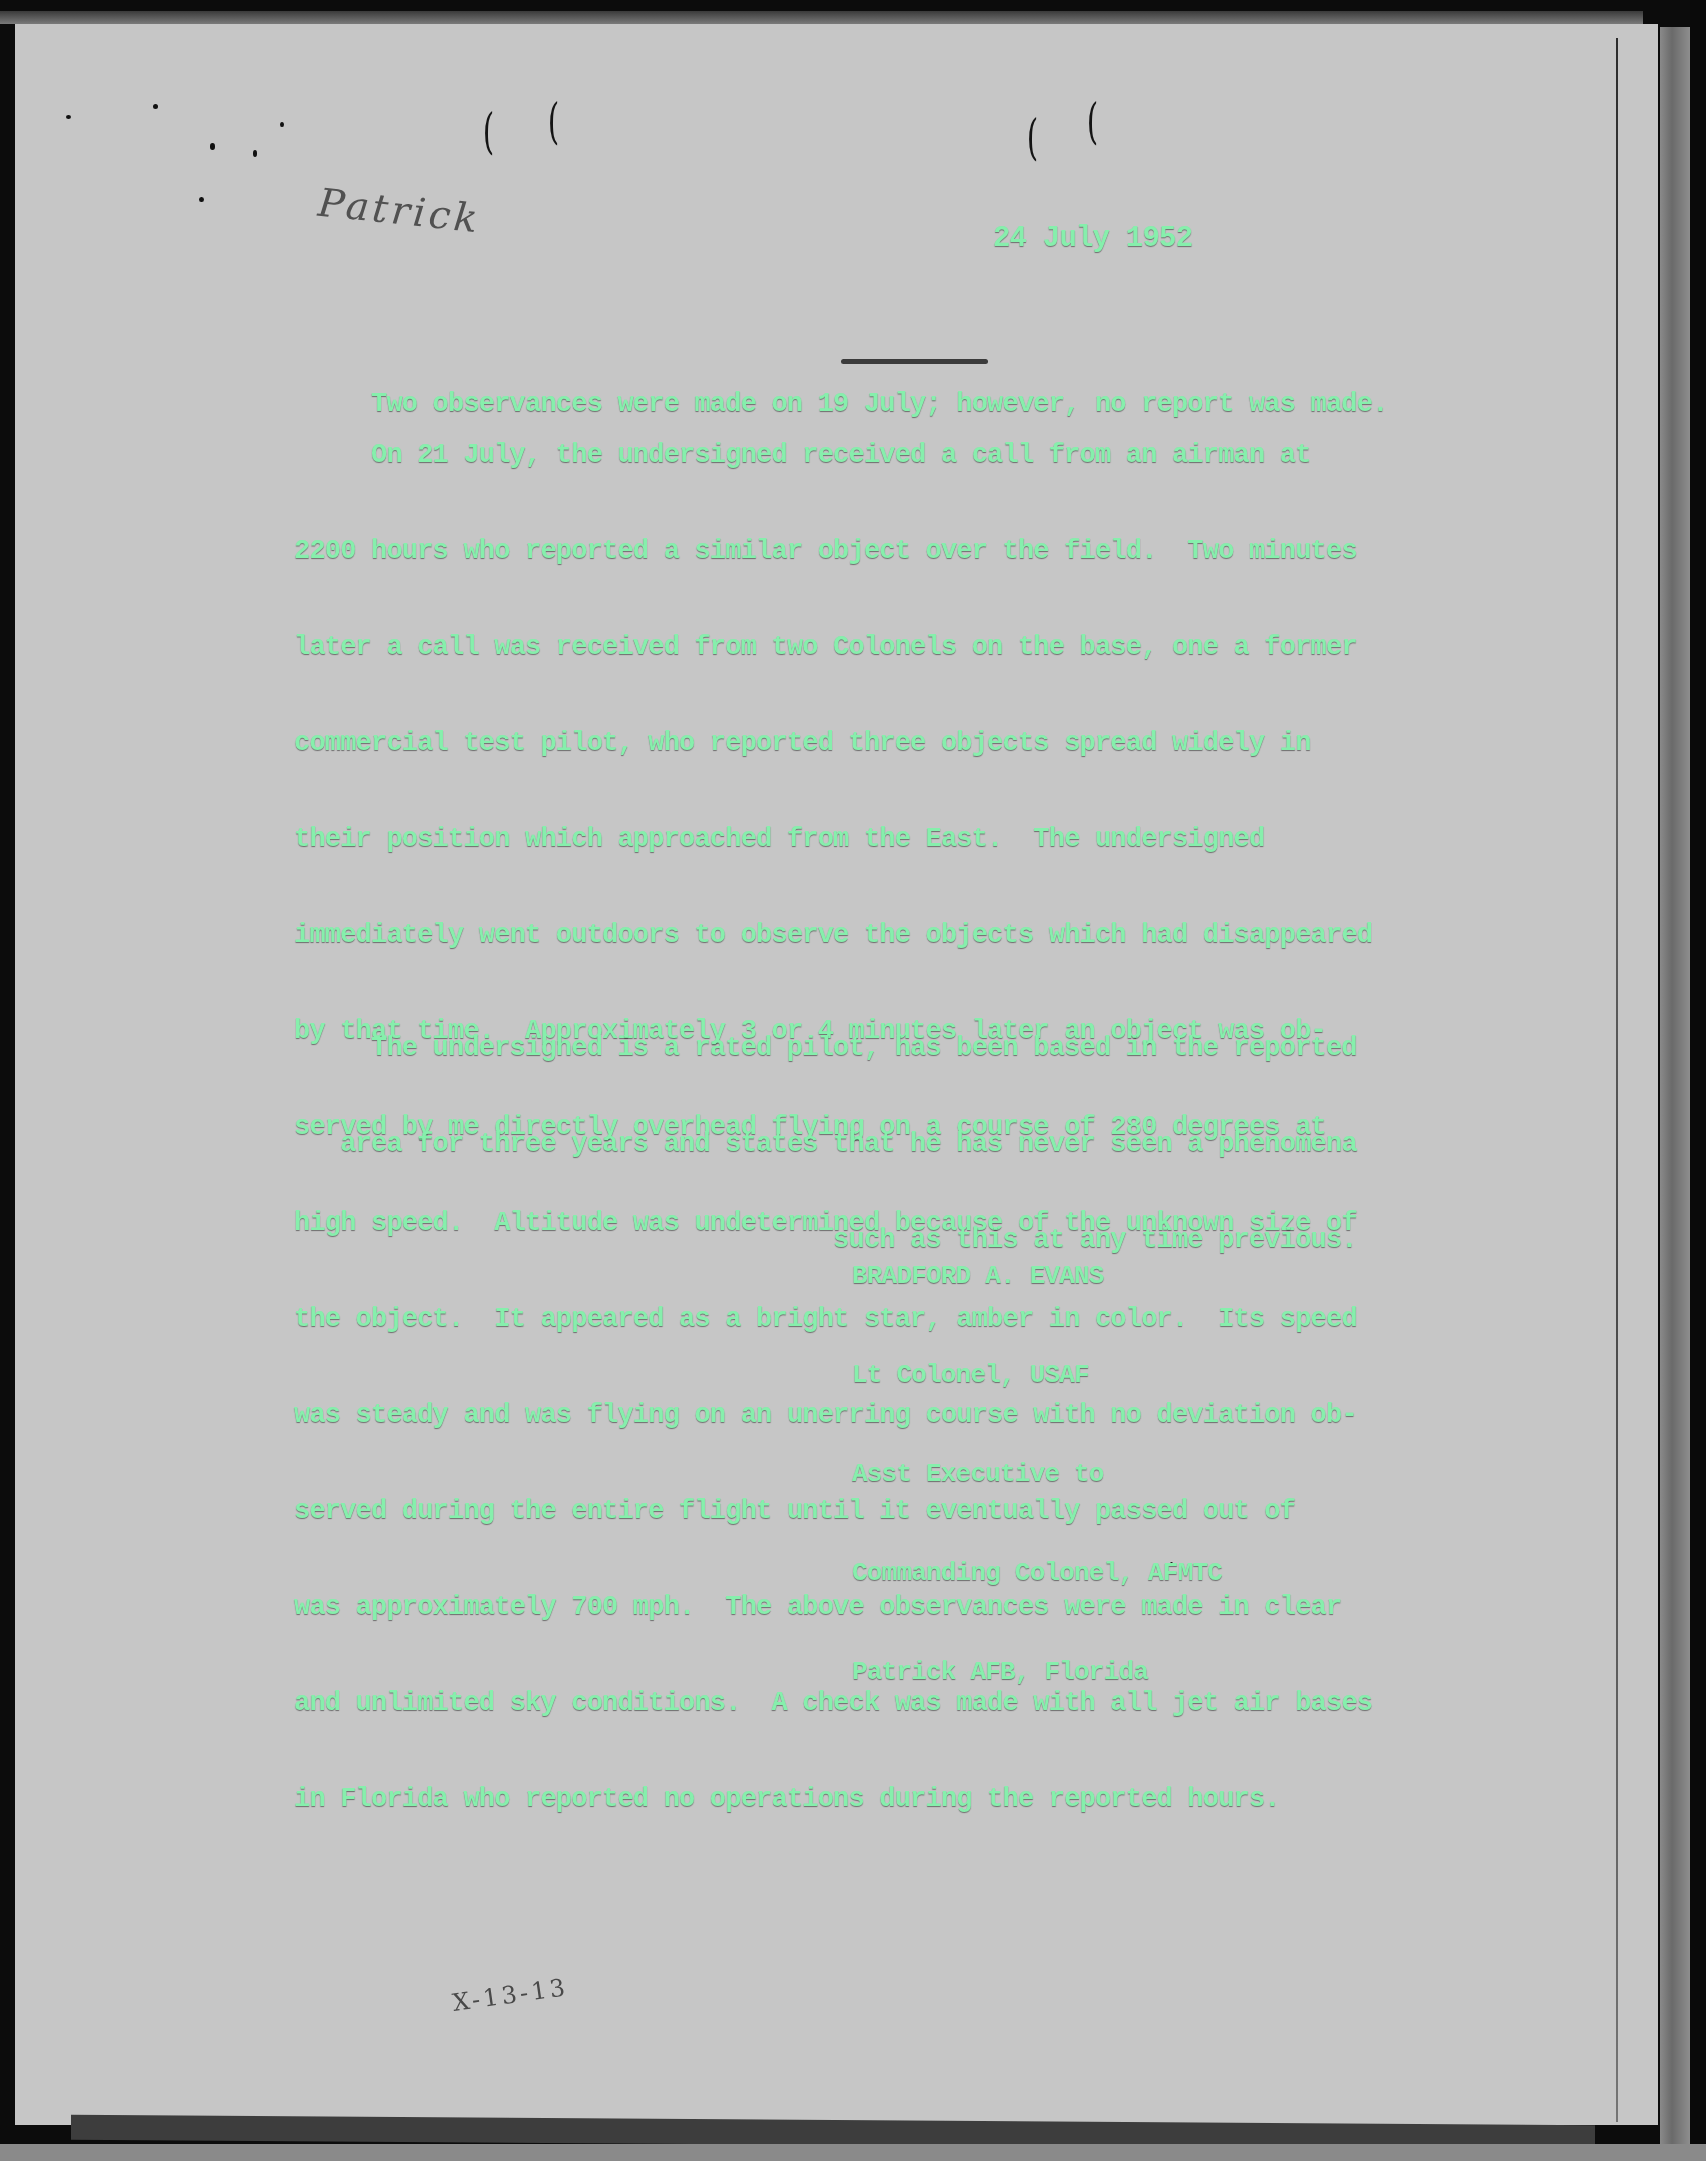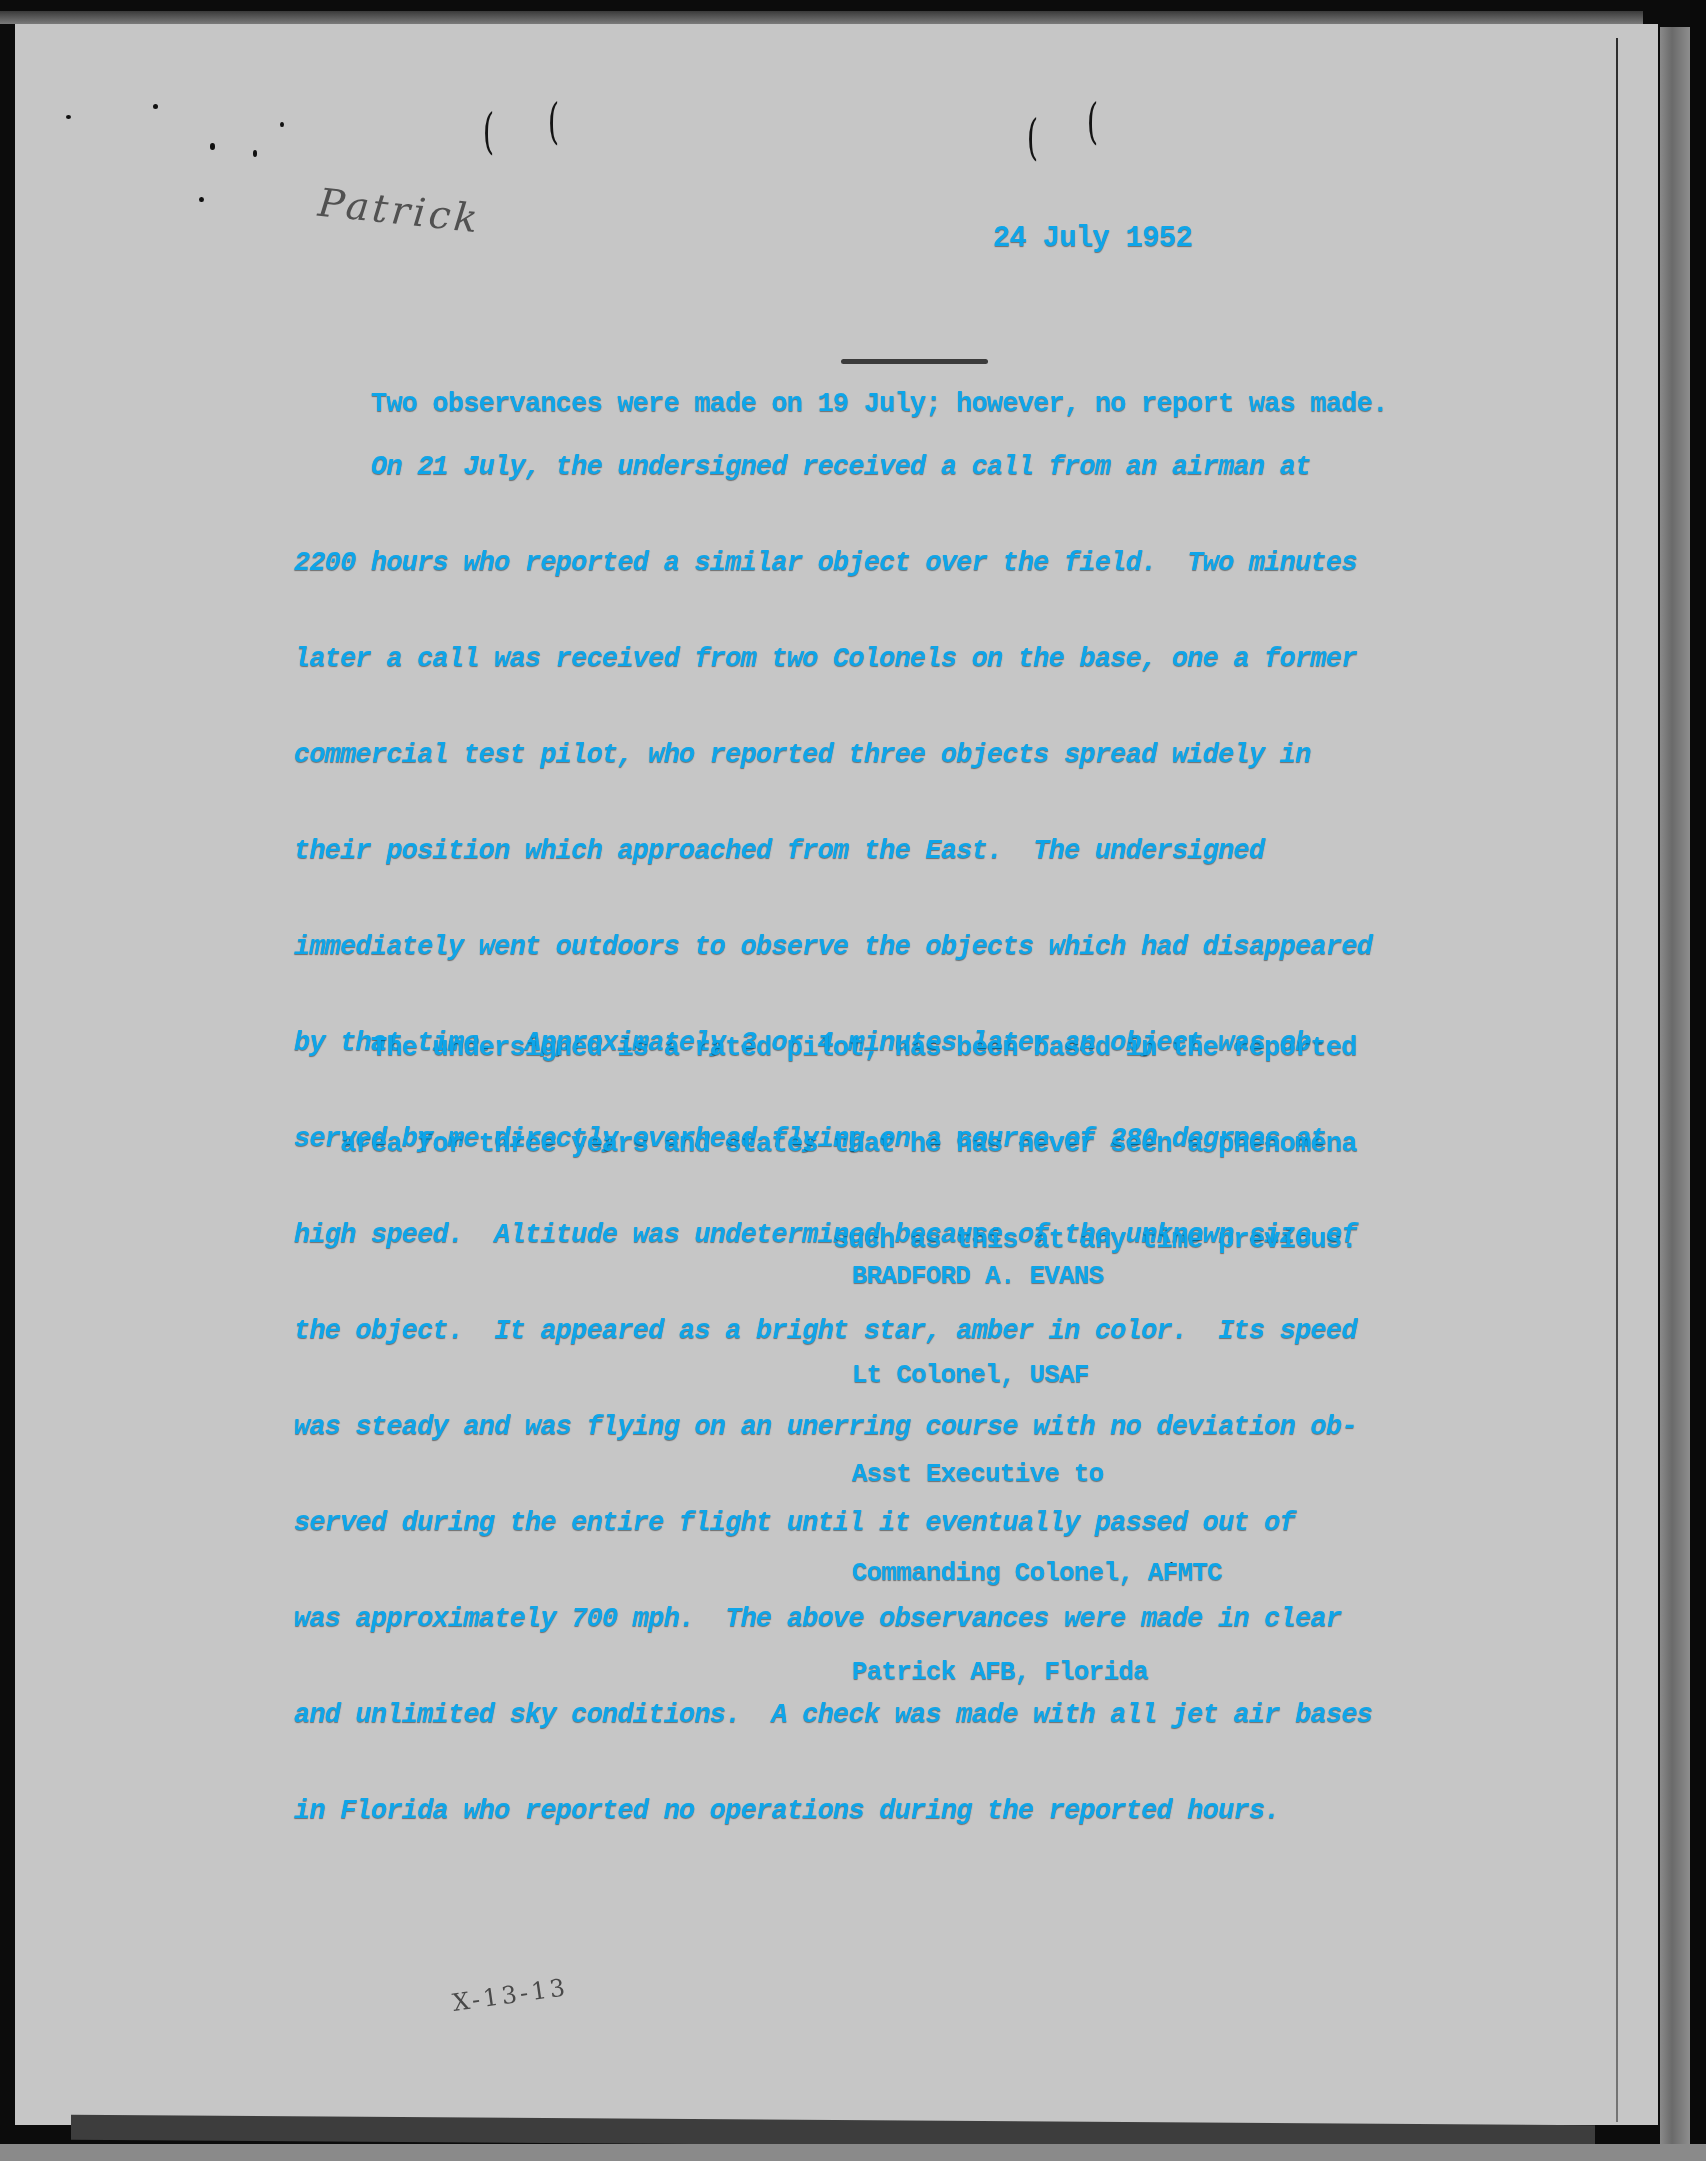--- a/index.html
+++ b/index.html
@@ -40,21 +40,21 @@
   }
   .paren {
     position: absolute; font-family: "DejaVu Serif", serif; font-size: 49px; color: #141414;
     transform: scaleX(0.6);
   }
   .handwriting {
     position: absolute; font-family: "DejaVu Serif", serif; font-style: italic;
     color: #2a2a2a; letter-spacing: 3.3px;
   }
   .typed {
-    position: absolute; color: #0ea5e9; font-weight: bold; font-size: 27px;
+    position: absolute; color: #86efac; font-weight: bold; font-size: 27px;
     white-space: pre; line-height: 32px; letter-spacing: -0.8px;
     text-shadow: 0 0.5px 1.1px rgba(0,0,0,0.45);
   }
   .date { left: 993px; top: 223px; font-size: 29px; }
   .para { left: 294px; }
   .para .line { display: block; }
   .indent { padding-left: 77px; }
   .underline-ink {
     position: absolute; left: 841px; top: 359px; width: 147px; height: 5.4px;
     background: #222; border-radius: 2.7px; opacity: 0.85;
@@ -90,21 +90,21 @@
 <div class="handwriting" style="left:318px; top:188px; font-size:39px; transform: rotate(6deg); opacity:0.75;">Patrick</div>
 
 <div class="typed date">24 July 1952</div>
 
 <div class="underline-ink"></div>
 
 <div class="typed para" style="top:324px;text-align:center;">
   <span class="line indent">Two observances were made on 19 July; however, no report was made.</span>
 </div>
 
-<div class="typed para" style="top:387px;font-style:italic;">
+<div class="typed para" style="top:375px;">
   <span class="line indent">On 21 July, the undersigned received a call from an airman at</span>
   <span class="line">2200 hours who reported a similar object over the field.  Two minutes</span>
   <span class="line">later a call was received from two Colonels on the base, one a former</span>
   <span class="line">commercial test pilot, who reported three objects spread widely in</span>
   <span class="line">their position which approached from the East.  The undersigned</span>
   <span class="line">immediately went outdoors to observe the objects which had disappeared</span>
   <span class="line">by that time.  Approximately 3 or 4 minutes later an object was ob-</span>
   <span class="line">served by me directly overhead flying on a course of 280 degrees at</span>
   <span class="line">high speed.  Altitude was undetermined because of the unknown size of</span>
   <span class="line">the object.  It appeared as a bright star, amber in color.  Its speed</span>

